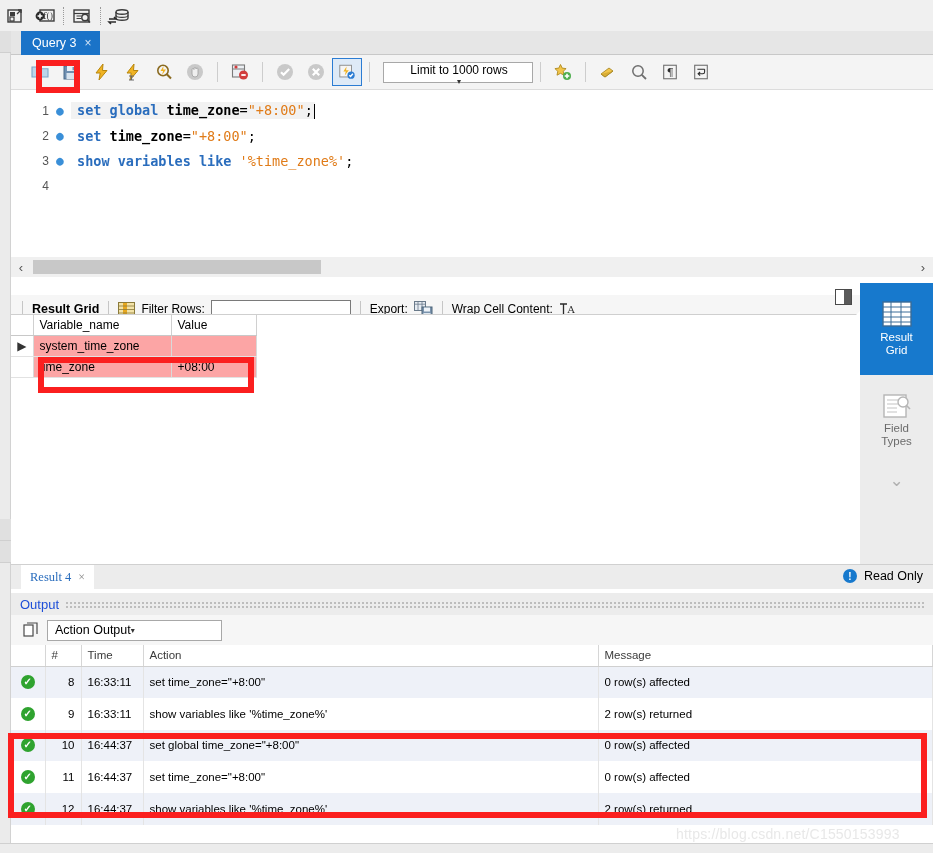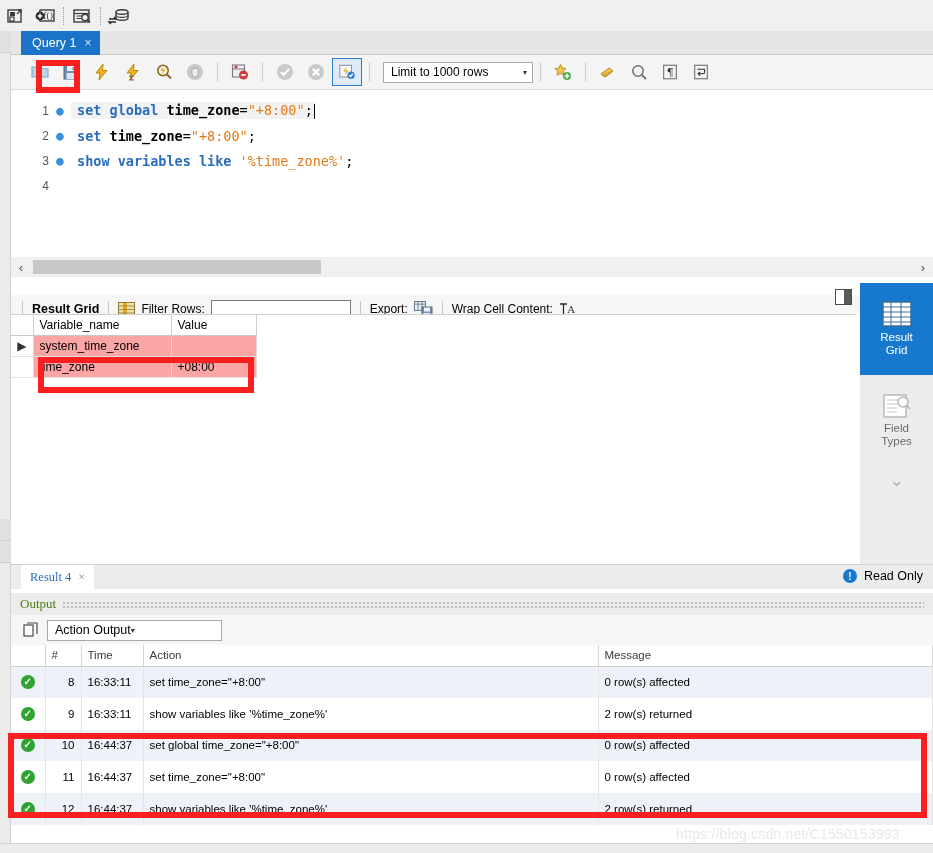--- a/index.html
+++ b/index.html
@@ -63,21 +63,21 @@
     width: 30px; height: 28px;
     display: flex; align-items: center; justify-content: center;
     position: relative;
   }
   .et-btn.selected { border: 1px solid #2b7cd3; background: #deeaf7; }
   .et-sep { width: 1px; height: 20px; background: #cdcdcd; margin: 0 6px; }
   #limit-select {
     width: 150px; height: 21px; background: #ffffff;
     border: 1px solid #a8a8a8;
     display: flex; align-items: center; justify-content: space-between;
-    padding: 0 5px 0 7px; font-size: 12px; margin-left: 6px;
+    padding: 0 5px 0 7px; font-size: 12px; margin-left: 6px; flex-direction: column;
   }
   #limit-select .caret { font-size: 8px; color: #333; }
 
   
   #sql-editor {
     position: absolute; left: 11px; top: 90px; width: 922px; height: 167px;
     background: #ffffff;
     font-family: "DejaVu Sans Mono", monospace;
     font-size: 13.5px;
     padding-top: 8px;
@@ -197,21 +197,21 @@
     width: 14px; height: 14px; border-radius: 50%; background: #1779cd;
     color: #ffffff; font-size: 10px; font-weight: bold;
     display: flex; align-items: center; justify-content: center;
   }
 
   
   #output-header {
     position: absolute; left: 11px; top: 593px; width: 922px; height: 22px;
     background: #ececec; display: flex; align-items: center; gap: 6px; padding-left: 9px;
   }
-  #output-header .oh-label { color: #4d7c0f; font-size: 13px; font-family: Liberation Serif, serif; }
+  #output-header .oh-label { color: #1d4ed8; font-size: 13px; }
   #output-header .dots {
     flex: 1; height: 7px; margin-right: 9px;
     background-image: radial-gradient(#bdbdbd 28%, transparent 30%);
     background-size: 4px 4px;
   }
   #output-toolbar {
     position: absolute; left: 11px; top: 615px; width: 922px; height: 30px;
     background: #f6f6f6; display: flex; align-items: center; gap: 8px; padding-left: 12px;
   }
   #action-select {
@@ -302,21 +302,21 @@
 </div>
 
 <div id="left-strip">
   <div class="ls-btn"></div>
   <div class="ls-btn" style="margin-top:466px"></div>
   <div class="ls-btn"></div>
 </div>
 
 <div id="tabbar">
   <div id="query-tab">
-    <span>Query 1</span>
+    <span>Query 3</span>
     <span class="tab-close">×</span>
   </div>
 </div>
 
 <div id="editor-toolbar">
   <div class="et-btn">
     <svg class="svgw" width="20" height="18" viewBox="0 0 20 18">
       <path d="M2 4 h6 l1.6 1.8 H18 V14 H2 Z" fill="#bcd6ea" stroke="#7ca6c8" stroke-width="1.1"></path>
     </svg>
   </div>

